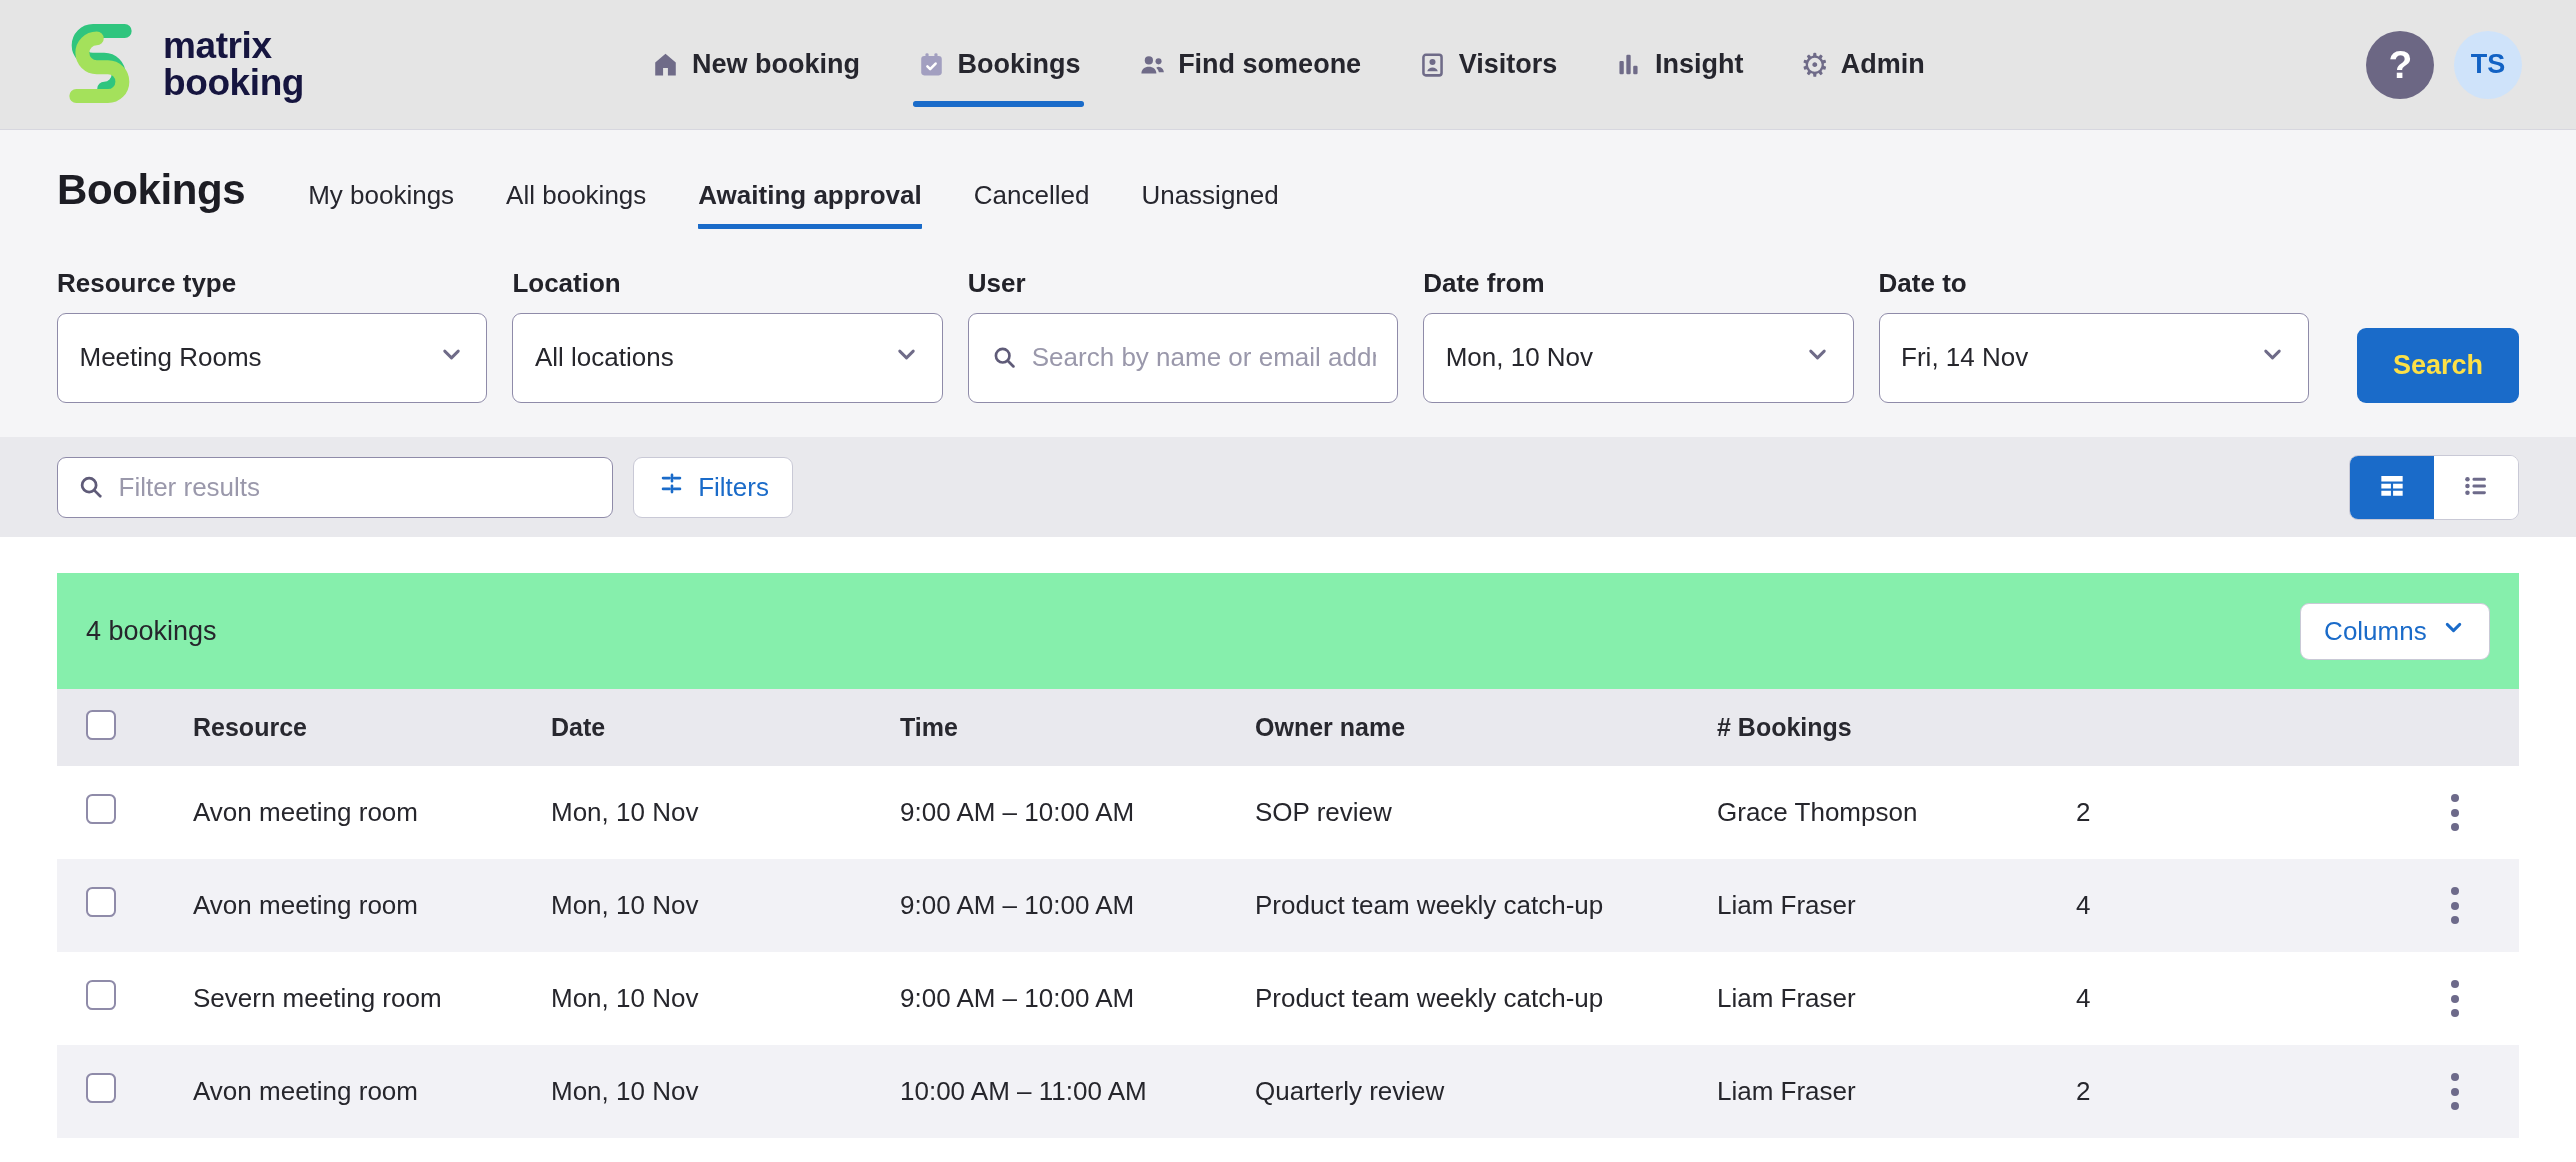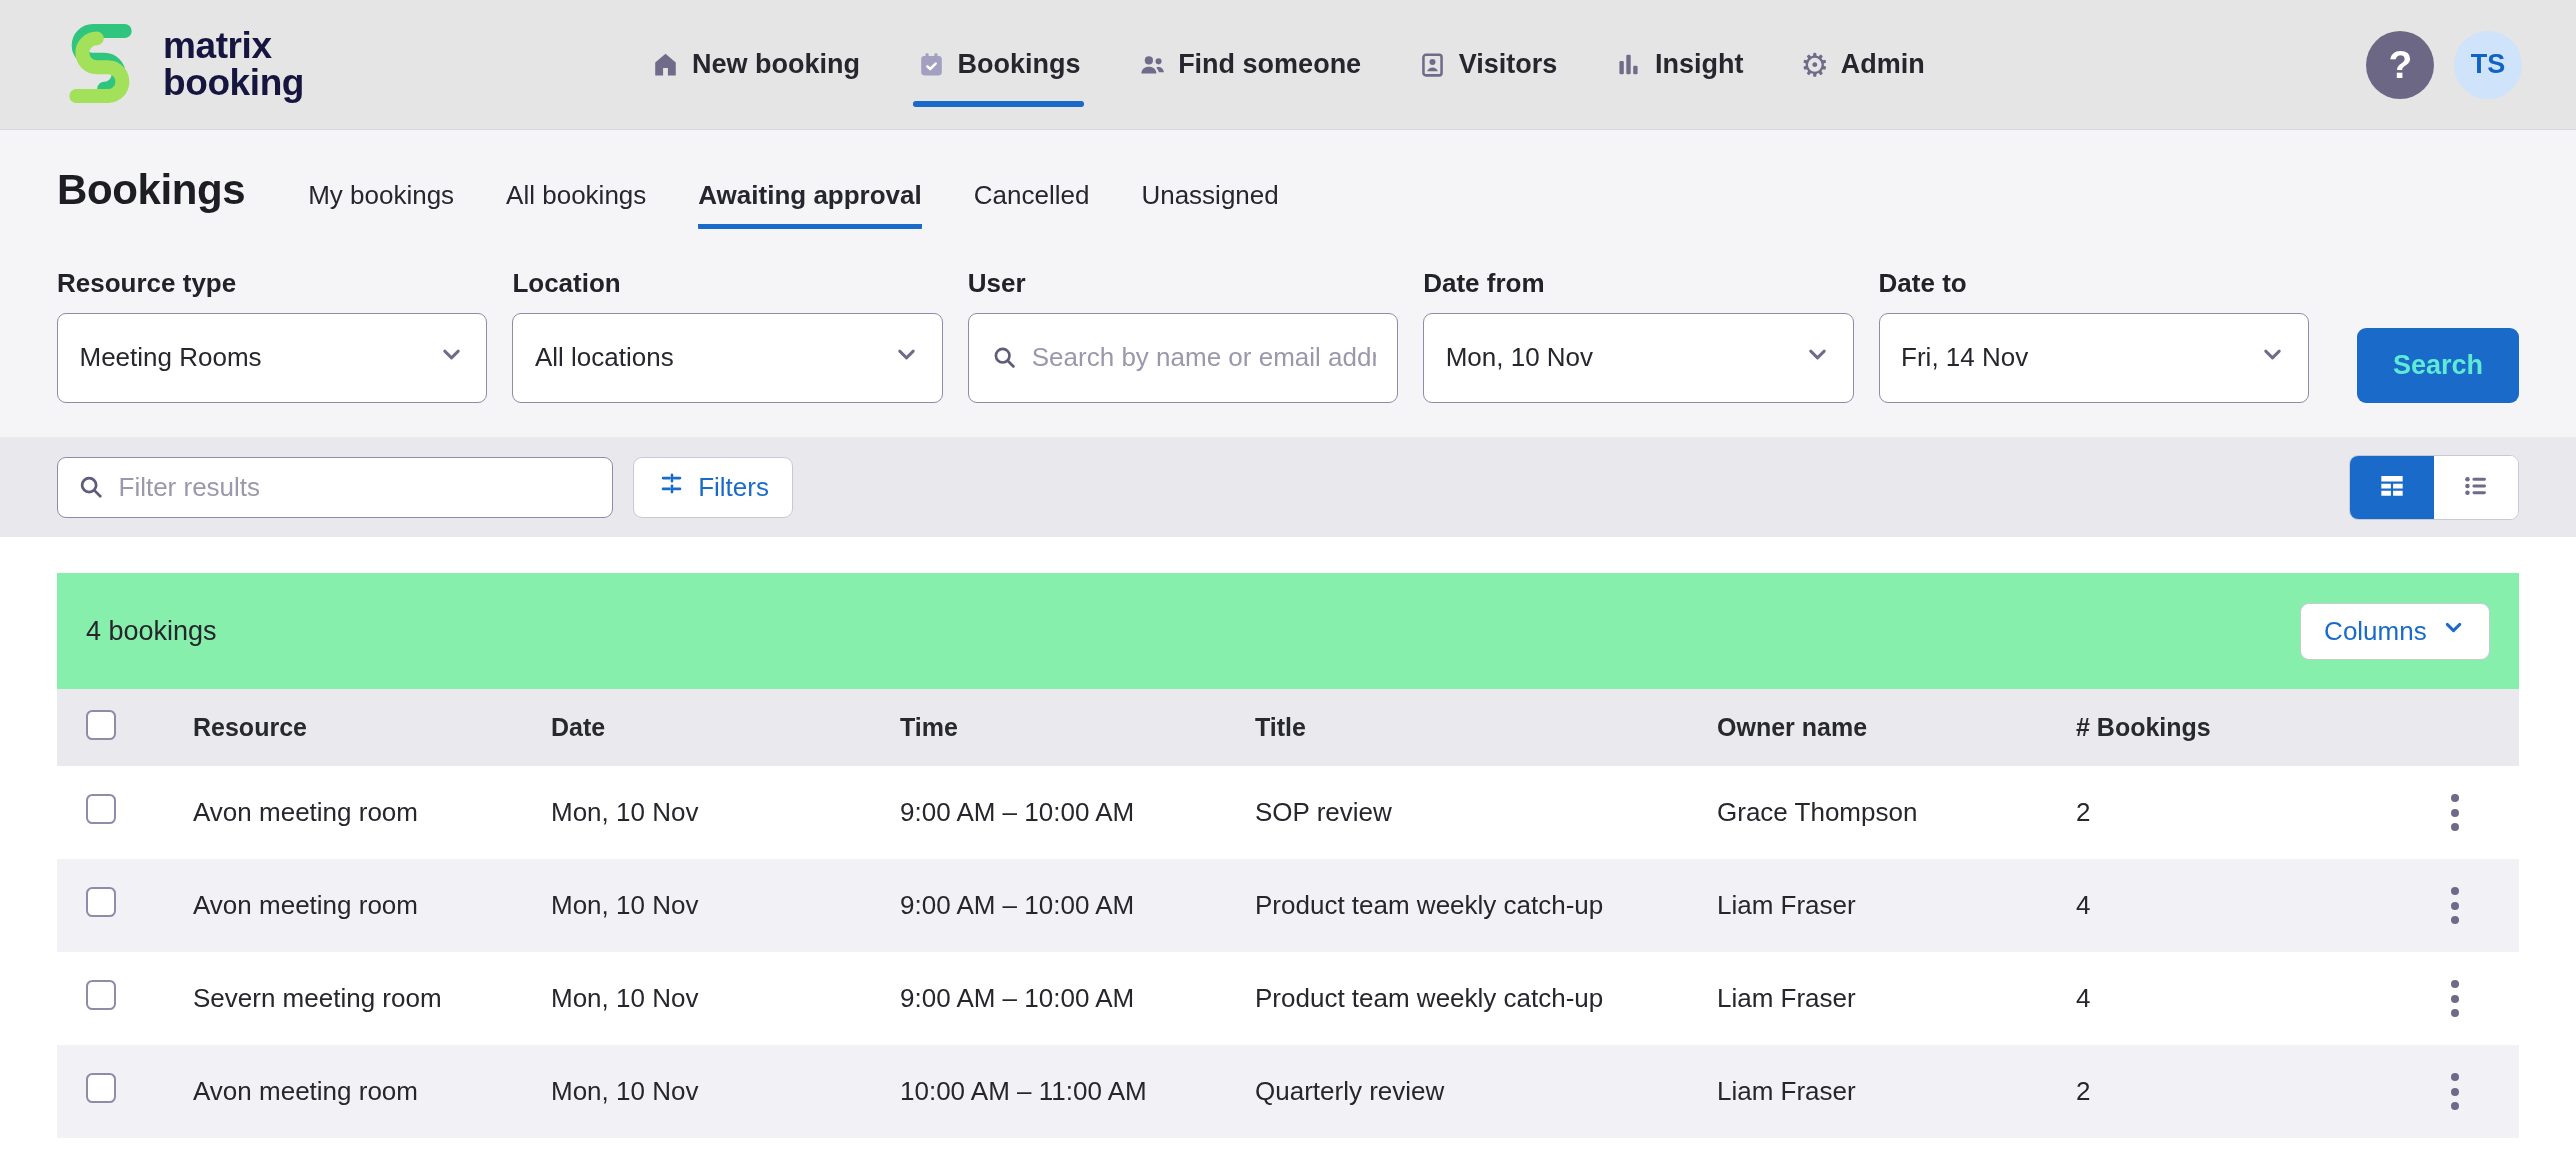--- a/index.html
+++ b/index.html
@@ -37,21 +37,21 @@
   .field { width:433px; display:flex; flex-direction:column; }
   .field-label { font-size:26px; font-weight:700; color:#222229; margin-bottom:14.3px; }
   .control { height:90px; background:#fff; border:1.8px solid #8f8ba9; border-radius:9px;
              display:flex; align-items:center; padding:0 21.5px; font-size:26px; color:#26262c; cursor:pointer; }
   .control .value { flex:1; }
   .control input { border:none; outline:none; font-size:26px; flex:1; min-width:0;
                    font-family:inherit; color:#26262c; background:transparent; }
   .control input::placeholder { color:#9a98ab; }
   .sicon { margin-right:12.5px; display:flex; }
   .search-btn { height:75px; width:163px; margin-left:23px; background:var(--accent-blue,#1a6bc9);
-                color:#5eead4; border:none; border-radius:9px; font-size:27px; font-weight:700;
+                color:#fde047; border:none; border-radius:9px; font-size:27px; font-weight:700;
                 font-family:inherit; cursor:pointer; }
 
   
   .toolbar { height:100px; background:#e9e9ed; display:flex; align-items:center; padding:0 57px; }
   .filter-input { width:556px; height:61px; background:#fff; border:1.8px solid #8f8ba9; border-radius:9px;
                   display:flex; align-items:center; padding:0 18px; }
   .filter-input input { border:none; outline:none; flex:1; min-width:0; font-size:26px;
                         font-family:inherit; color:#26262c; background:transparent; }
   .filter-input input::placeholder { color:#9a98ab; }
   .filters-btn { margin-left:19.7px; height:61px; padding:0 23px; background:#fff; border:1.8px solid #c9c9d6;
@@ -299,21 +299,20 @@
             </svg>
         </span>
       </div>
     </div>
 
     <div class="grid-row thead">
       <div><span class="checkbox"></span></div>
       <div class="cell">Resource</div>
       <div class="cell">Date</div>
       <div class="cell">Time</div>
-      <div class="cell">Title</div>
       <div class="cell">Owner name</div>
       <div class="cell"># Bookings</div>
       <div></div>
     </div>
 
     <div>
   <div class="grid-row trow">
     <div><span class="checkbox"></span></div>
     <div class="cell">Avon meeting room</div>
     <div class="cell">Mon, 10 Nov</div>

